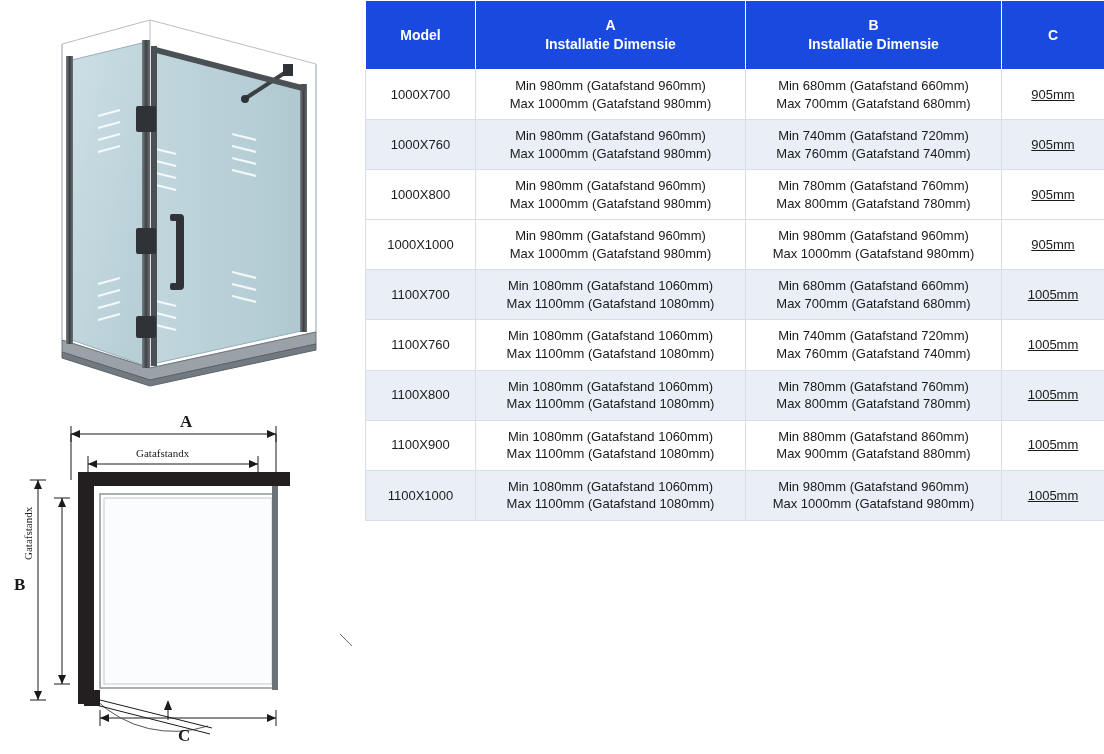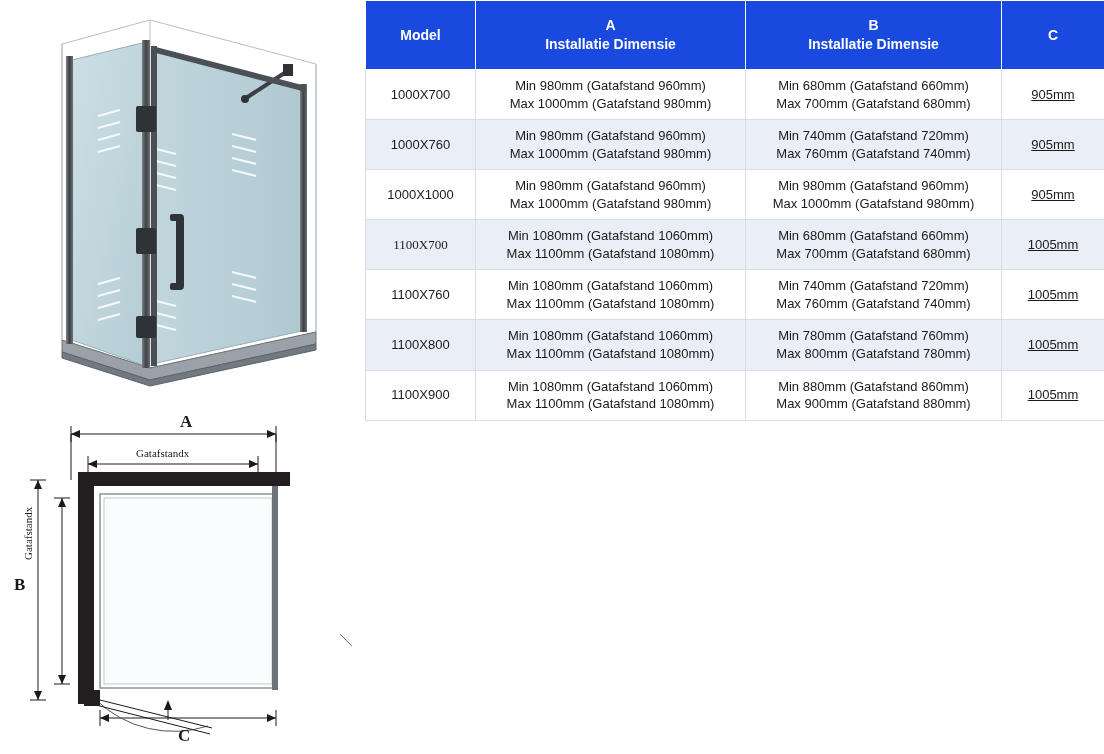--- a/index.html
+++ b/index.html
@@ -332,29 +332,37 @@
           </tr>
           <tr class="odd">
             <td class="model" style="white-space: pre-line; margin-top: 28px;">1000X760</td>
             <td class="dim" style="white-space: pre-line;">Min 980mm (Gatafstand 960mm)
 Max 1000mm (Gatafstand 980mm)</td>
             <td class="dim" style="white-space: pre-line;">Min 740mm (Gatafstand 720mm)
 Max 760mm (Gatafstand 740mm)</td>
             <td class="cval" style="white-space: pre-line;">905mm</td>
           </tr>
           <tr class="even">
+            <td class="model" style="white-space: pre-line;">1000X800</td>
+            <td class="dim" style="white-space: pre-line;">Min 980mm (Gatafstand 960mm)
+Max 1000mm (Gatafstand 980mm)</td>
+            <td class="dim" style="white-space: pre-line;">Min 780mm (Gatafstand 760mm)
+Max 800mm (Gatafstand 780mm)</td>
+            <td class="cval" style="white-space: pre-line;">905mm</td>
+          </tr>
+          <tr class="even">
             <td class="model" style="white-space: pre-line;">1000X1000</td>
             <td class="dim" style="white-space: pre-line;">Min 980mm (Gatafstand 960mm)
 Max 1000mm (Gatafstand 980mm)</td>
             <td class="dim" style="white-space: pre-line;">Min 980mm (Gatafstand 960mm)
 Max 1000mm (Gatafstand 980mm)</td>
             <td class="cval" style="white-space: pre-line;">905mm</td>
           </tr>
           <tr class="odd">
-            <td class="model" style="white-space: pre-line; font-family: Liberation Serif, serif;">1100X700</td>
+            <td class="model" style="white-space: pre-line;">1100X700</td>
             <td class="dim" style="white-space: pre-line;">Min 1080mm (Gatafstand 1060mm)
 Max 1100mm (Gatafstand 1080mm)</td>
             <td class="dim" style="white-space: pre-line;">Min 680mm (Gatafstand 660mm)
 Max 700mm (Gatafstand 680mm)</td>
             <td class="cval" style="white-space: pre-line;">1005mm</td>
           </tr>
           <tr class="even">
             <td class="model" style="white-space: pre-line;">1100X760</td>
             <td class="dim" style="white-space: pre-line;">Min 1080mm (Gatafstand 1060mm)
 Max 1100mm (Gatafstand 1080mm)</td>
@@ -371,17 +379,25 @@
             <td class="cval" style="white-space: pre-line;">1005mm</td>
           </tr>
           <tr class="even">
             <td class="model" style="white-space: pre-line;">1100X900</td>
             <td class="dim" style="white-space: pre-line;">Min 1080mm (Gatafstand 1060mm)
 Max 1100mm (Gatafstand 1080mm)</td>
             <td class="dim" style="white-space: pre-line;">Min 880mm (Gatafstand 860mm)
 Max 900mm (Gatafstand 880mm)</td>
             <td class="cval" style="white-space: pre-line;">1005mm</td>
           </tr>
+          <tr class="odd">
+            <td class="model" style="white-space: pre-line;">1100X1000</td>
+            <td class="dim" style="white-space: pre-line;">Min 1080mm (Gatafstand 1060mm)
+Max 1100mm (Gatafstand 1080mm)</td>
+            <td class="dim" style="white-space: pre-line;">Min 980mm (Gatafstand 960mm)
+Max 1000mm (Gatafstand 980mm)</td>
+            <td class="cval" style="white-space: pre-line;">1005mm</td>
+          </tr>
         </tbody>
     </table>
   </div>
 
 </div>
 
 </body></html>

